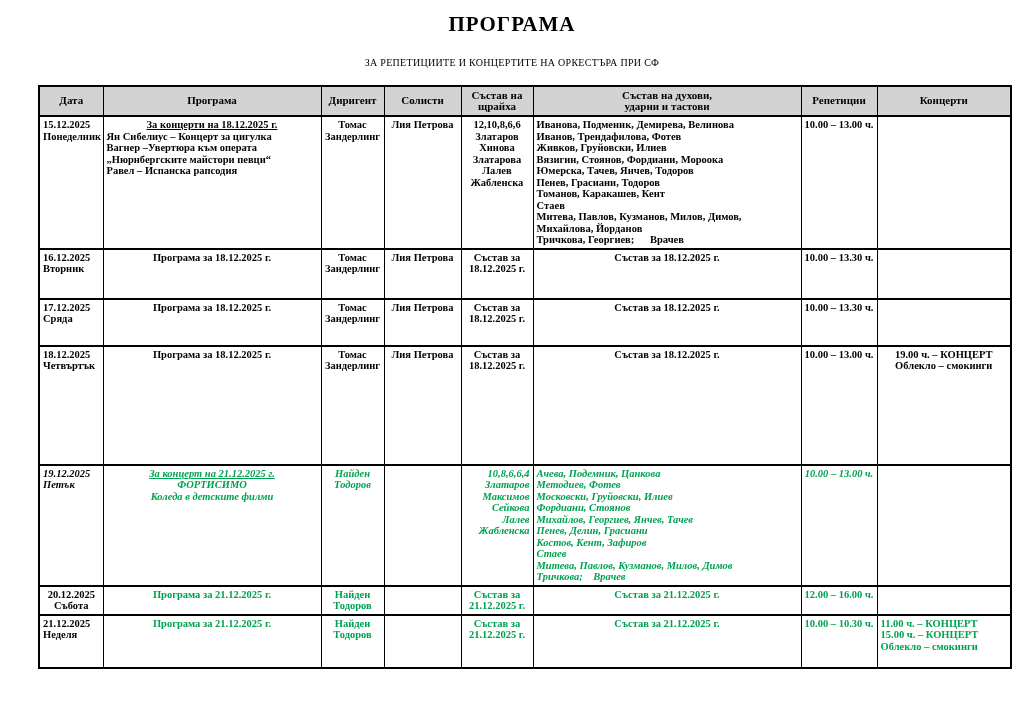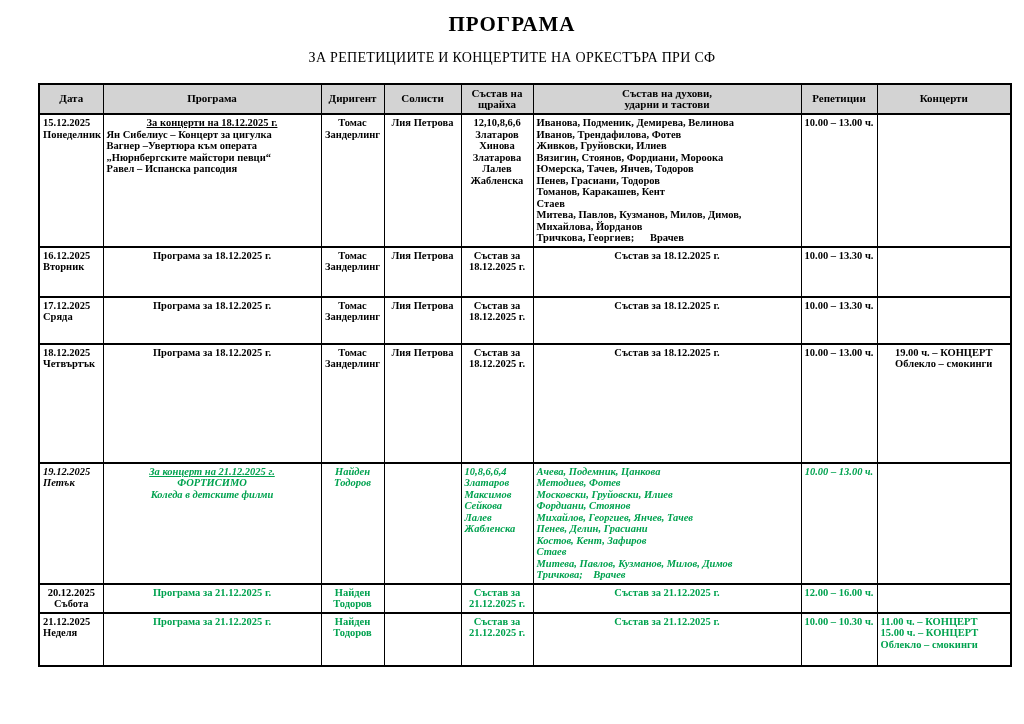--- a/index.html
+++ b/index.html
@@ -5,21 +5,21 @@
   html, body {
     margin: 0; padding: 0;
     width: 1024px; height: 724px;
     background: #ffffff;
     color: #000;
     font-family: "Liberation Serif", serif;
   }
   .page { width: 1024px; height: 724px; overflow: hidden; }
   .title-block { text-align: center; padding-top: 12px; }
   .title   { font-size: 21px; font-weight: bold; letter-spacing: 1px; }
-  .subtitle{ font-size: 14px; margin-top: 13px; letter-spacing: .3px; }
+  .subtitle{ font-size: 10px; margin-top: 20px; letter-spacing: .3px; }
   .period  { font-size: 13.5px; margin-top: 3px; letter-spacing: .3px; }
   .period b{ font-size: 16px; letter-spacing: .5px; }
 
   table.schedule {
     border-collapse: collapse;
     table-layout: fixed;
     width: 972px;
     margin: 17px 0 0 38px;
     border: 2px solid #000;
   }
@@ -239,21 +239,21 @@
           <td class="col-program" style="text-align: center;">
             <div class="ln ul">За концерт на 21.12.2025 г.</div>
             <div class="ln">ФОРТИСИМО</div>
             <div class="ln">Коледа в детските филми</div>
           </td>
           <td class="col-conductor" style="text-align: center;">
             <div class="ln">Найден</div>
             <div class="ln">Тодоров</div>
           </td>
           <td class="col-soloists" style="text-align: center;"></td>
-          <td class="col-strings" style="text-align: left;">
+          <td class="col-strings" style="text-align: right;">
             <div class="ln">10,8,6,6,4</div>
             <div class="ln">Златаров</div>
             <div class="ln">Максимов</div>
             <div class="ln">Сейкова</div>
             <div class="ln">Лалев</div>
             <div class="ln">Жабленска</div>
           </td>
           <td class="col-winds" style="text-align: left;">
             <div class="ln">Ачева, Подемник, Цанкова</div>
             <div class="ln">Методиев, Фотев</div>

